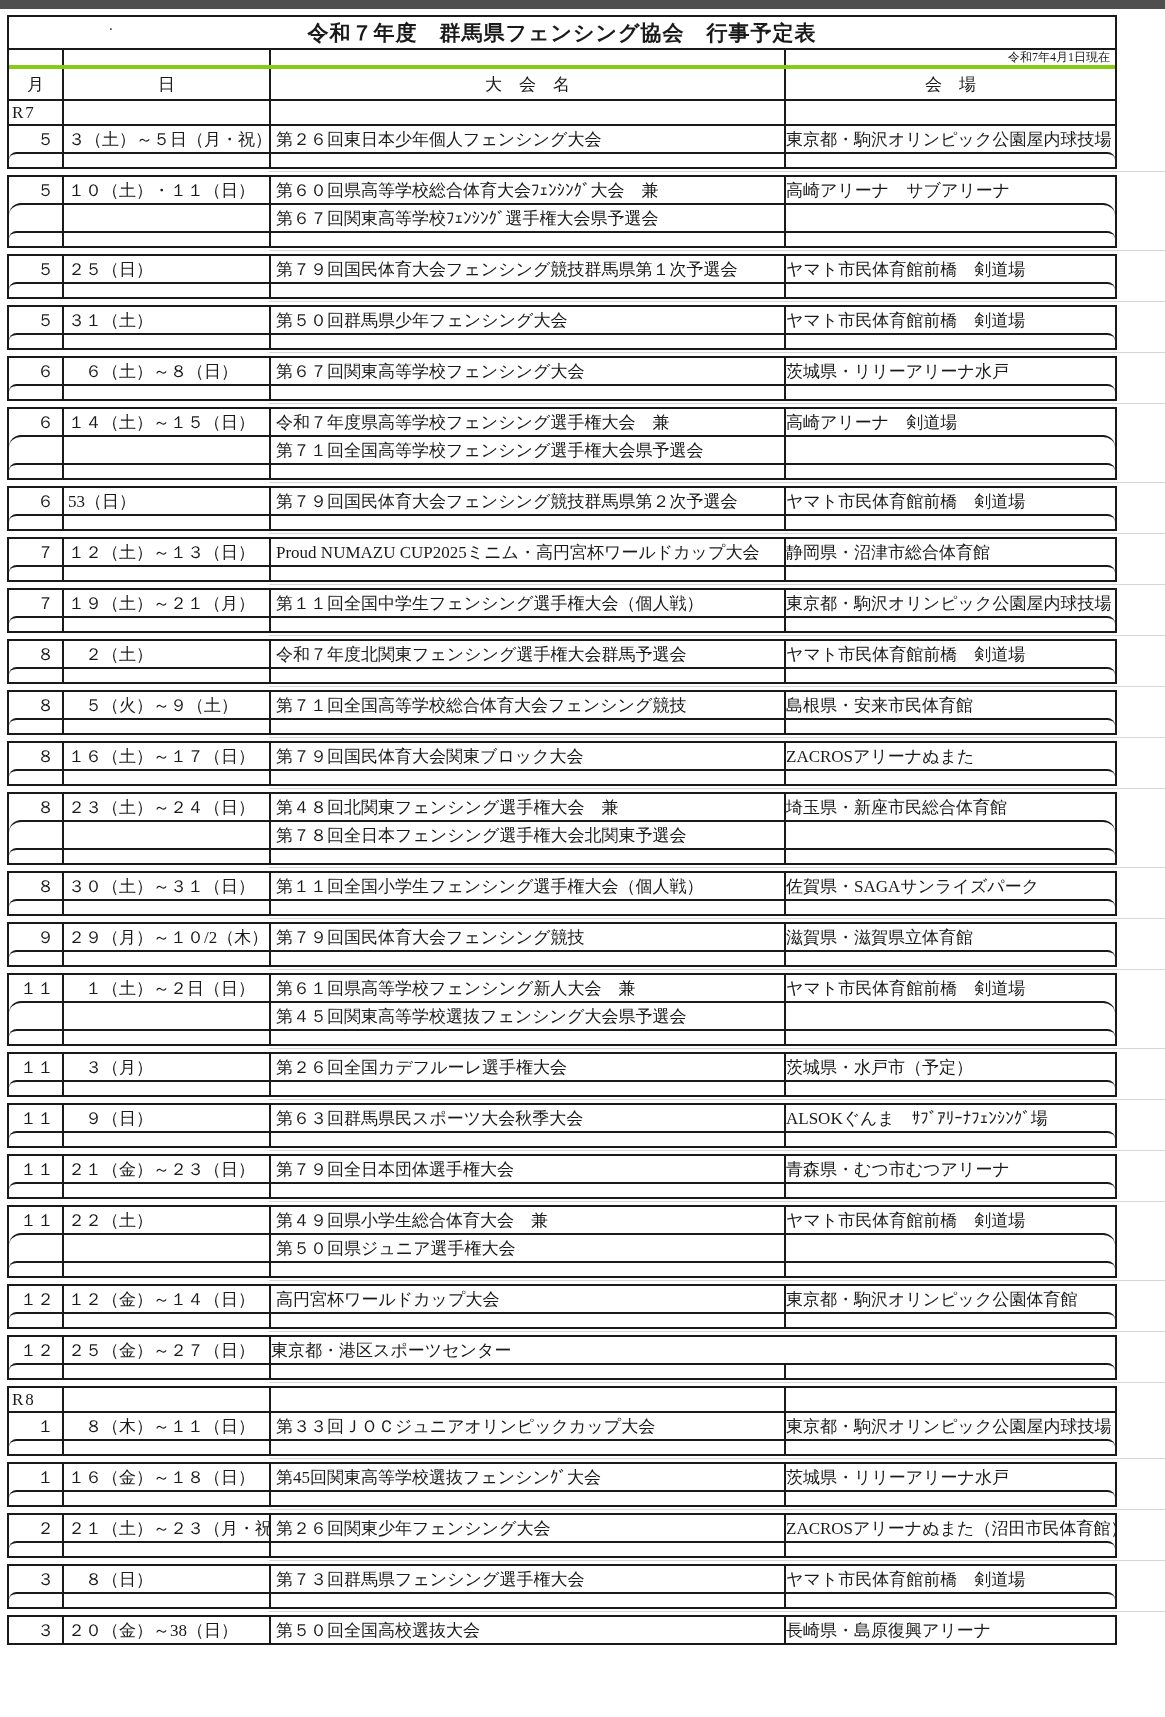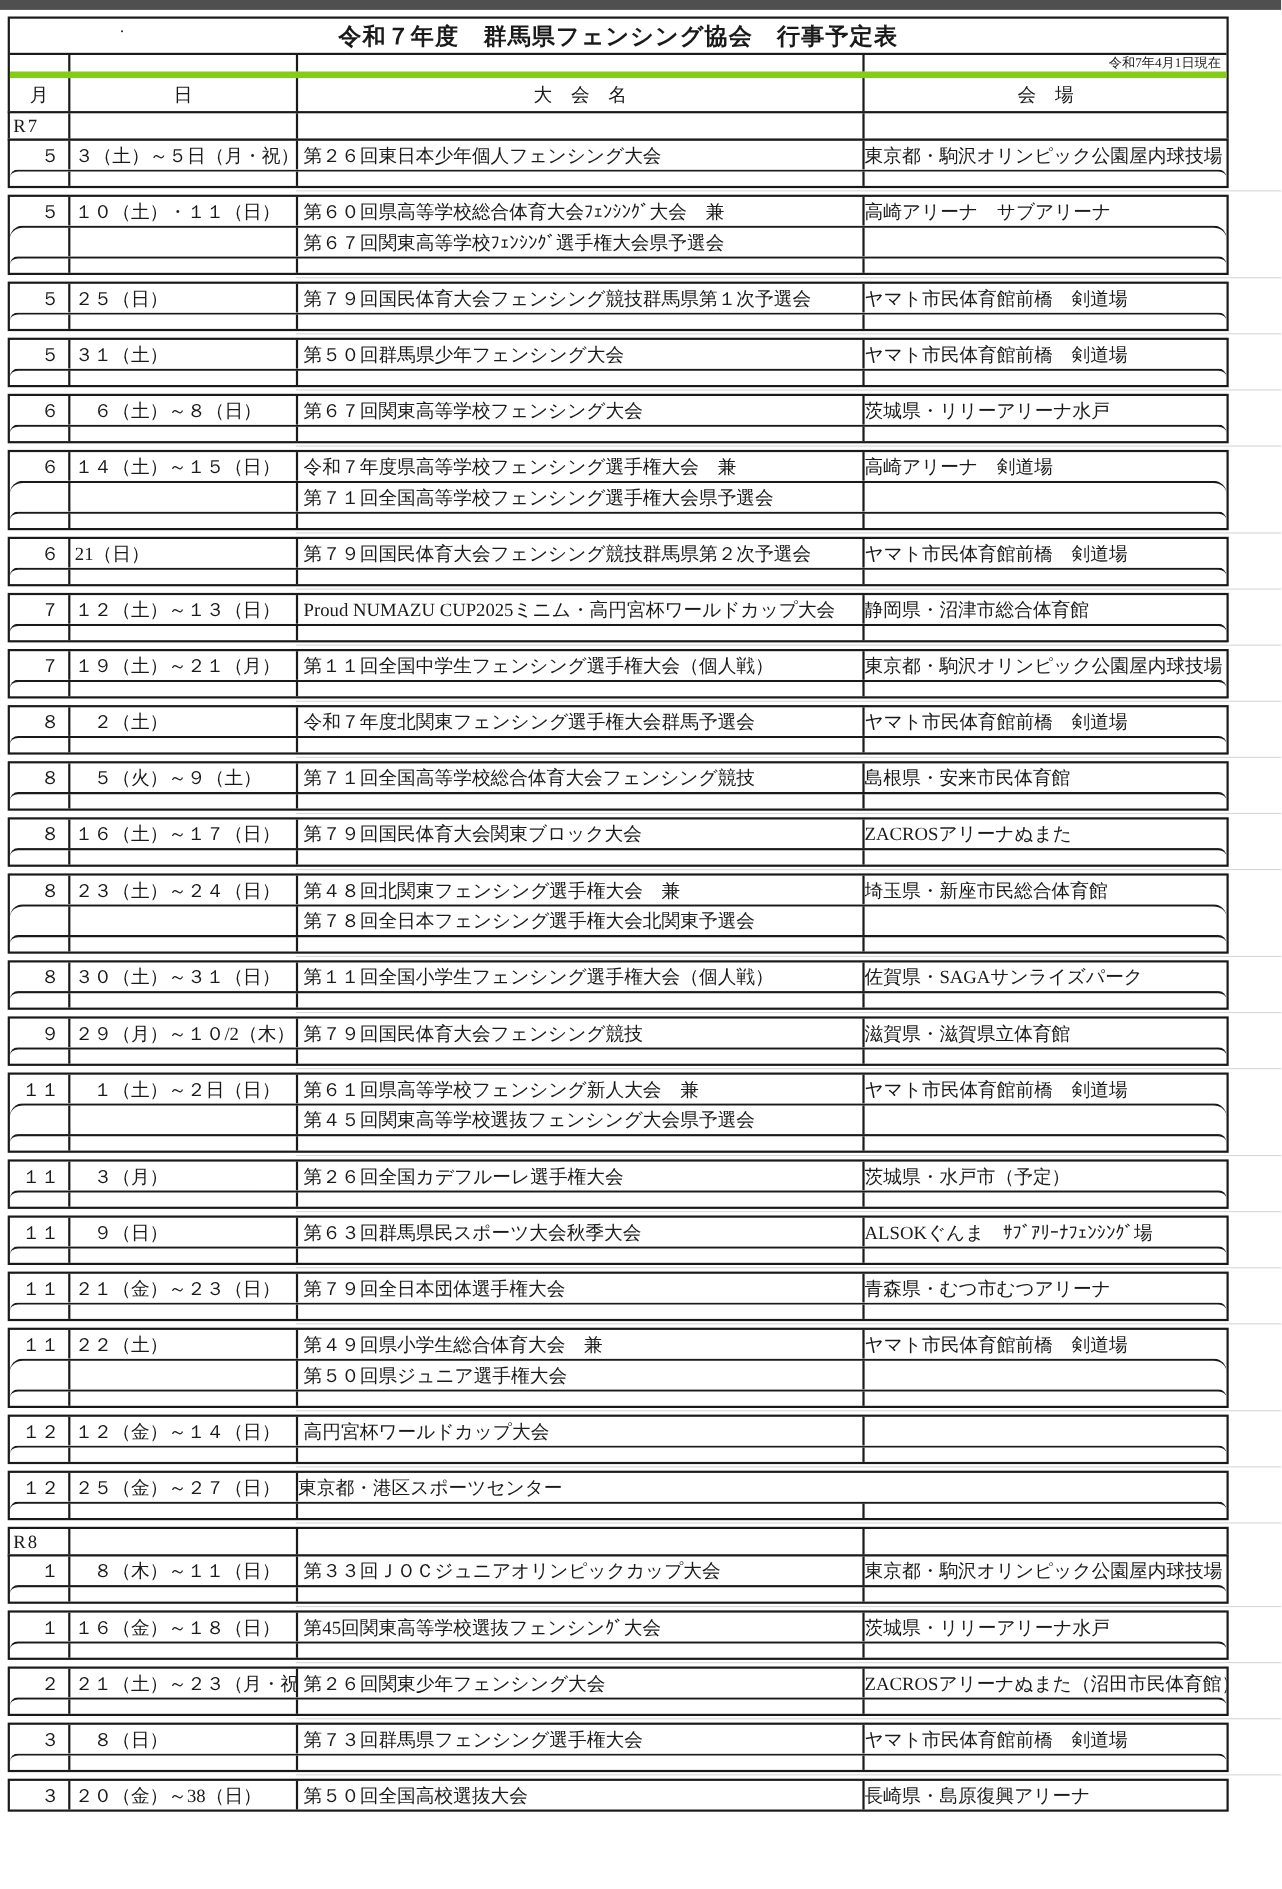--- a/index.html
+++ b/index.html
@@ -4,21 +4,21 @@
 <style>
   html,body{margin:0;padding:0;background:#ffffff;}
   .screen{position:relative;width:1165px;height:1717px;background:#ffffff;overflow:hidden;
           font-family:"Liberation Serif","DejaVu Serif",serif;color:#1a1a1a;}
   .topstrip{position:absolute;top:0;left:0;width:100%;height:9px;background:#4f4f4f;}
   .tablewrap{position:absolute;left:7px;top:15px;width:1110px;}
   .headbox{border:2px solid #1a1a1a;background:#fff;}
   .titlerow{height:31px;border-bottom:2px solid #1a1a1a;display:flex;align-items:center;justify-content:center;
             font-size:21px;font-weight:bold;letter-spacing:1px;position:relative;}
   .stray{position:absolute;left:100px;top:0px;font-size:15px;font-weight:normal;}
-  .noterow{height:15px;border-bottom:6px solid #84cc16;display:flex;}
+  .noterow{height:15px;border-bottom:4px solid #84cc16;display:flex;}
   .headerrow{height:30px;display:flex;}
   .cell{box-sizing:border-box;display:flex;align-items:center;overflow:hidden;}
   .c-m{width:55px;border-right:2px solid #1a1a1a;flex:none;}
   .c-d{width:207px;border-right:2px solid #1a1a1a;flex:none;}
   .c-n{width:515px;border-right:2px solid #1a1a1a;flex:none;}
   .c-v{flex:1;}
   .headerrow .cell{justify-content:center;font-size:17px;}
   .notecell{justify-content:flex-end;font-size:12px;padding-right:5px;}
   .block{border:2px solid #1a1a1a;background:#fff;}
   .flush{margin-top:-2px;}
@@ -178,21 +178,21 @@
             <div class="cell c-n"></div>
             <div class="cell c-v"></div>
           </div>
         </div>
         <div class="gap">
           <i class="faint"></i>
         </div>
         <div class="block">
           <div class="trow main">
             <div class="cell c-m month">６</div>
-            <div class="cell c-d day">21（日）</div>
+            <div class="cell c-d day">53（日）</div>
             <div class="cell c-n name">第７９回国民体育大会フェンシング競技群馬県第２次予選会</div>
             <div class="cell c-v venue">ヤマト市民体育館前橋　剣道場</div>
           </div>
           <div class="trow spacer">
             <div class="cell c-m"></div>
             <div class="cell c-d"></div>
             <div class="cell c-n"></div>
             <div class="cell c-v"></div>
           </div>
         </div>
@@ -436,20 +436,21 @@
           </div>
         </div>
         <div class="gap">
           <i class="faint"></i>
         </div>
         <div class="block">
           <div class="trow main">
             <div class="cell c-m month">１２</div>
             <div class="cell c-d day">１２（金）～１４（日）</div>
             <div class="cell c-n name">高円宮杯ワールドカップ大会</div>
+            <div class="cell c-v venue">東京都・駒沢オリンピック公園体育館</div>
           </div>
           <div class="trow spacer">
             <div class="cell c-m"></div>
             <div class="cell c-d"></div>
             <div class="cell c-n"></div>
             <div class="cell c-v"></div>
           </div>
         </div>
         <div class="gap">
           <i class="faint"></i>

